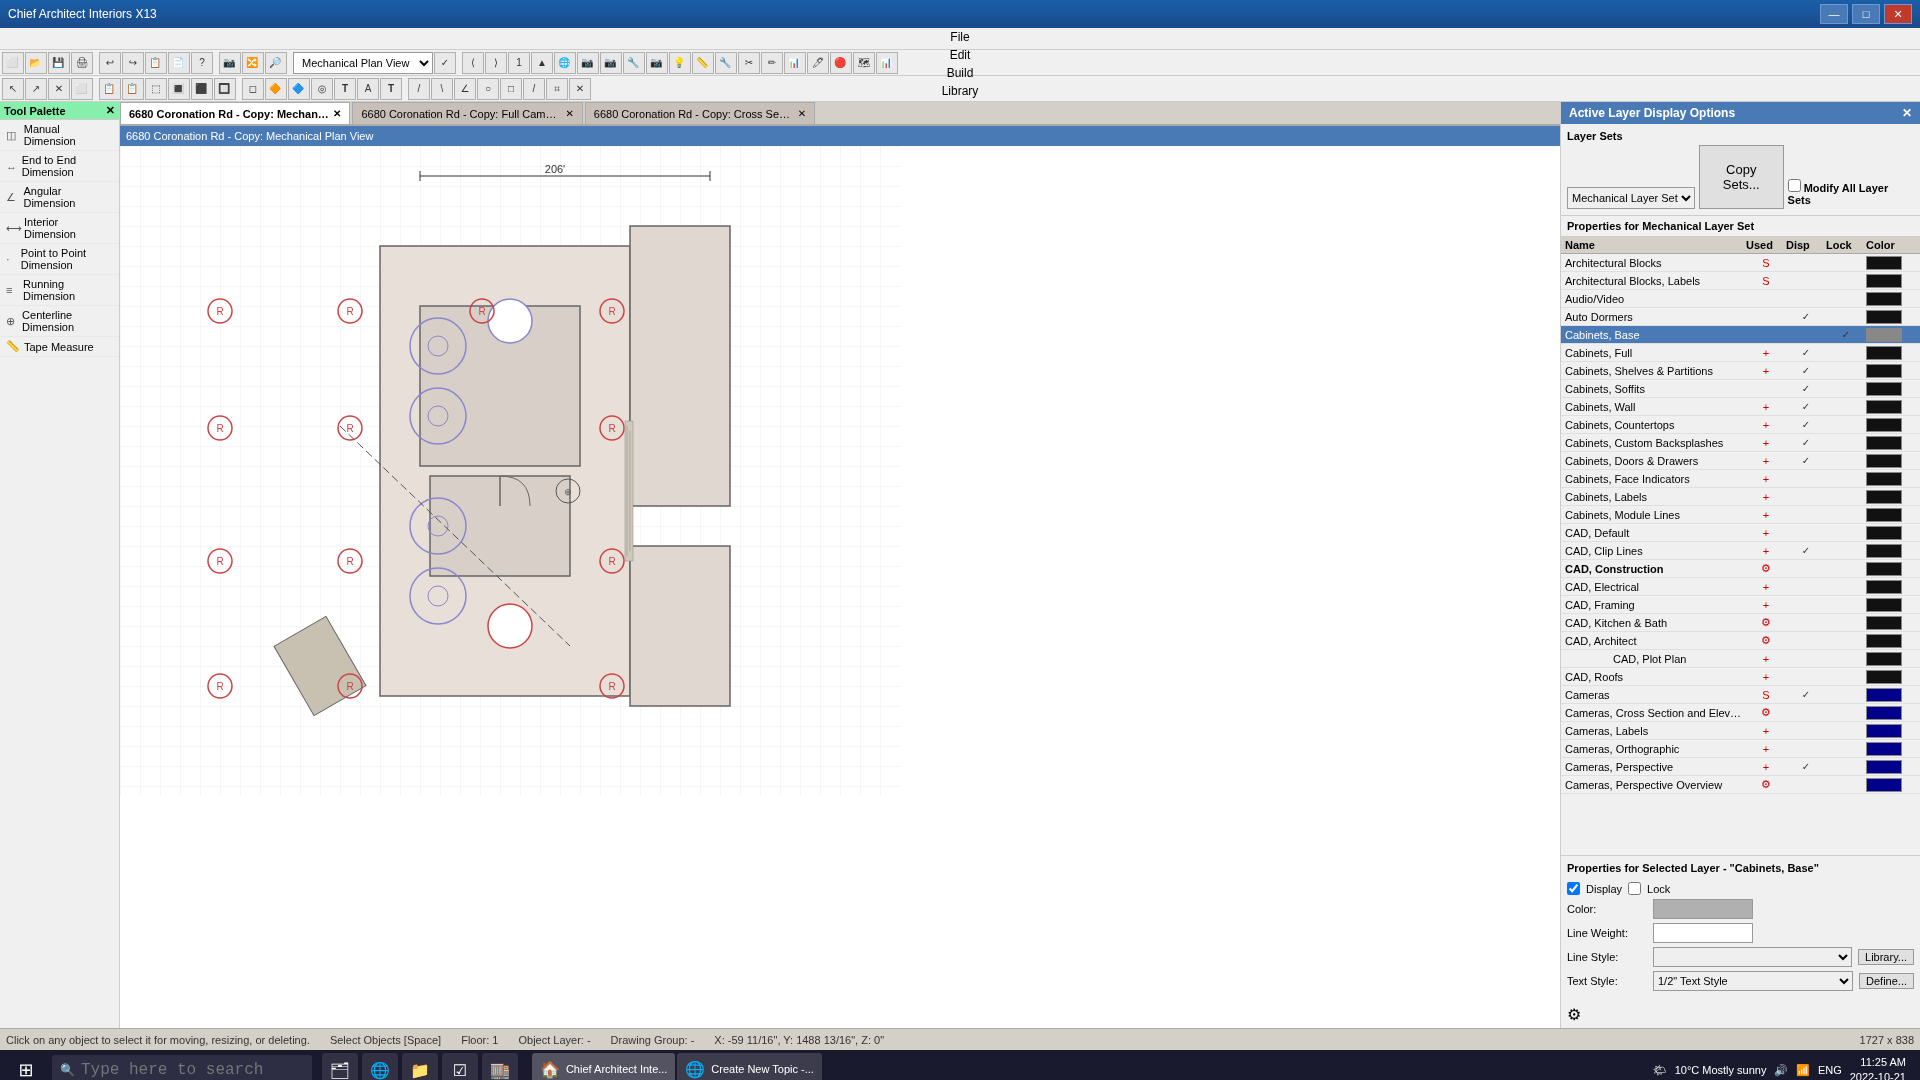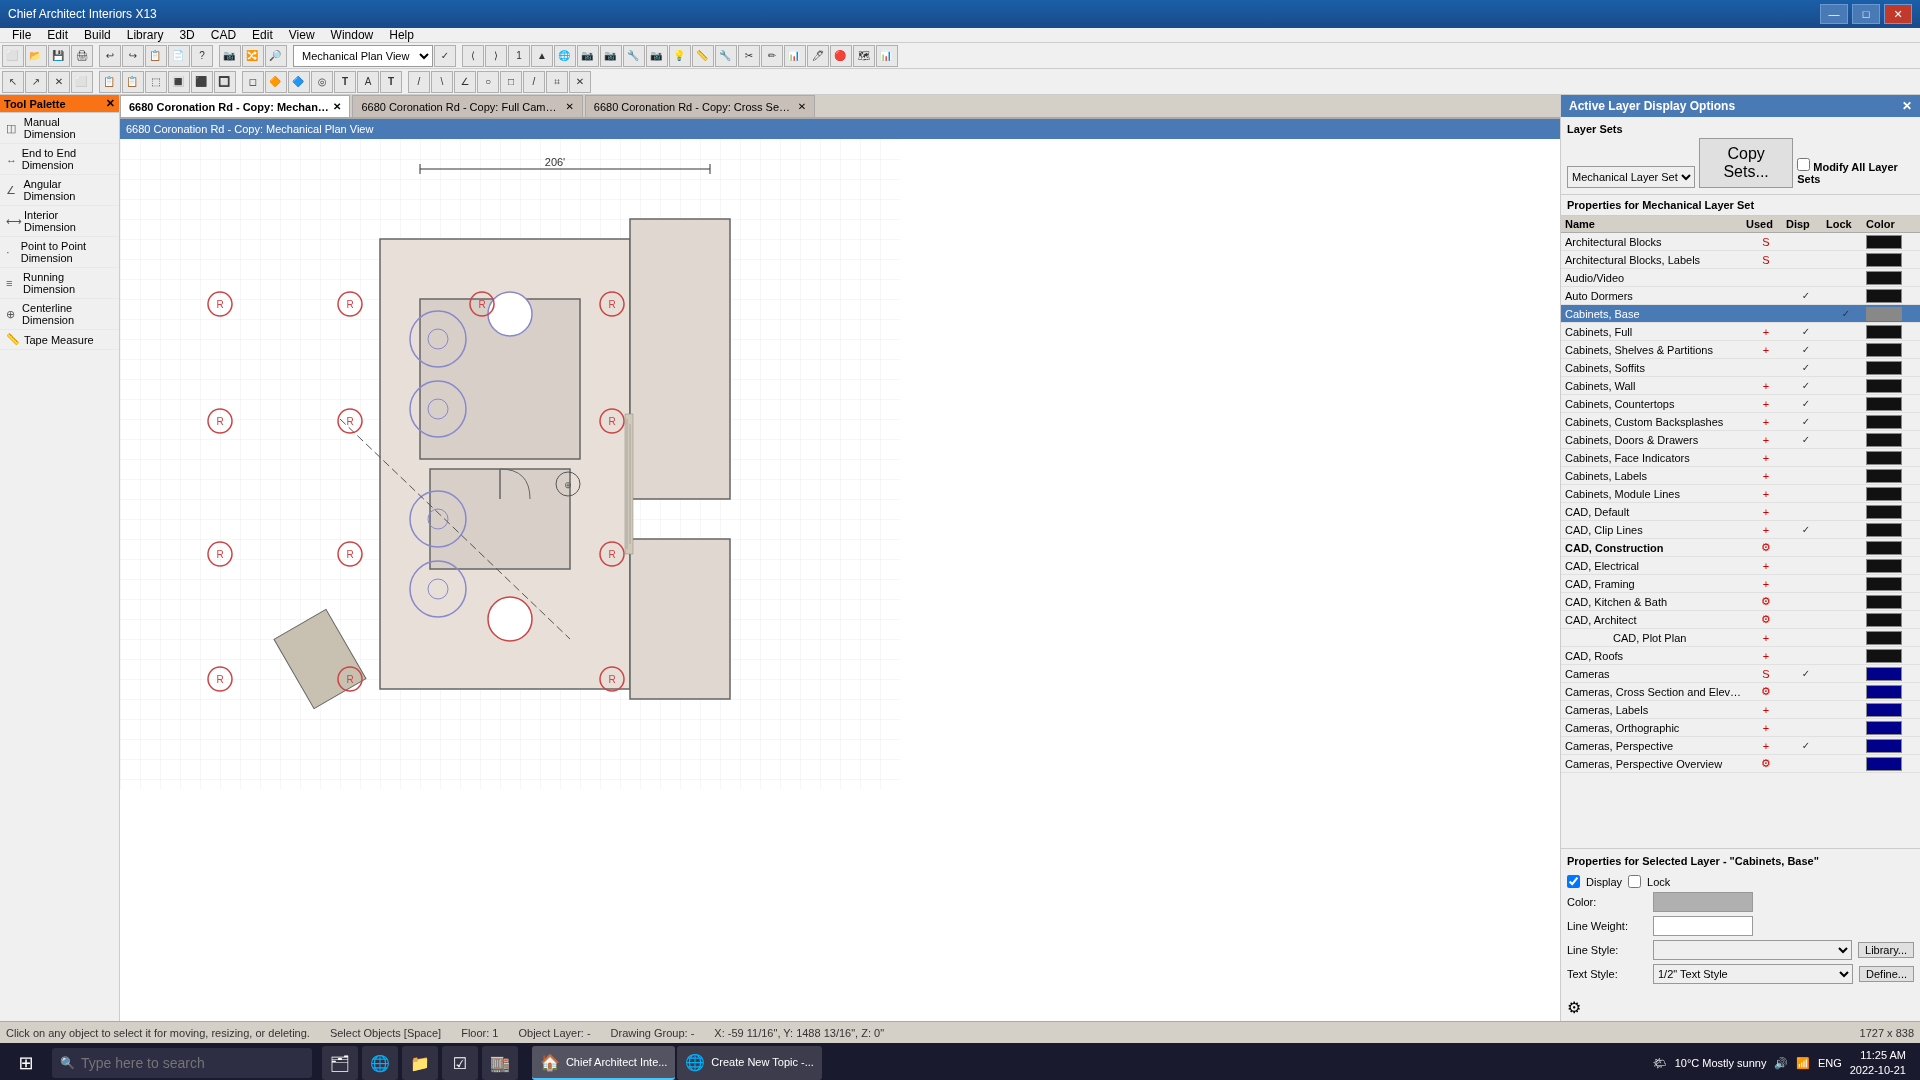--- a/index.html
+++ b/index.html
@@ -21,26 +21,27 @@
       background: #4a7ab5;
       border: 1px solid #6a9ad5;
       color: white;
       font-size: 11px;
       cursor: pointer;
       display: flex; align-items: center; justify-content: center;
     }
 
     
     #menu-bar {
-      height: 15px;
+      height: 22px;
       background: #f0f0f0;
       display: flex;
       align-items: center;
       border-bottom: 1px solid #ccc;
       padding: 0 4px;
+      flex-direction: column;
     }
     .menu-item {
       padding: 2px 8px;
       cursor: pointer;
       font-size: 12px;
     }
 
     
     .toolbar {
       height: 26px;
@@ -76,21 +77,21 @@
     }
 
     
     #tool-palette {
       width: 120px;
       background: #f0f0f0;
       border-right: 1px solid #ccc;
       overflow-y: auto;
     }
     #tool-palette-header {
-      background: #f97316;
+      background: #86efac;
       padding: 2px 4px;
       font-size: 11px;
       font-weight: bold;
       border-bottom: 1px solid #ccc;
       display: flex;
       justify-content: space-between;
       align-items: center;
     }
     .palette-item {
       padding: 3px 6px;
@@ -180,21 +181,21 @@
     #layer-sets-section label { font-size: 11px; font-weight: bold; margin-bottom: 3px; display: block; }
     .layer-sets-row {
       display: flex;
       gap: 4px;
       align-items: flex-end;
     }
     .layer-sets-row select {
       flex: 1; height: 22px; font-size: 11px; border: 1px solid #999;
     }
     .layer-sets-row .btn-copy {
-      padding: 6px 6px; font-size: 16px; background: #e0e0e0; border: 1px solid #999; cursor: pointer;
+      padding: 16px 6px; font-size: 13px; background: #e0e0e0; border: 1px solid #999; cursor: pointer;
     }
     .layer-sets-row .chk-modify { font-size: 11px; }
     #properties-section {
       padding: 4px 6px;
       border-bottom: 1px solid #ccc;
       font-size: 11px;
       font-weight: bold;
     }
     #name-filter-row {
       display: flex; align-items: center; gap: 4px; padding: 3px 6px; border-bottom: 1px solid #ccc;
@@ -282,23 +283,24 @@
       border-radius: 3px;
       padding: 2px 8px;
       width: 260px;
       height: 30px;
       gap: 6px;
     }
     #search-bar input {
       background: transparent;
       border: none;
       color: #ec4899;
-      font-size: 14px;
+      font-size: 16px;
       outline: none;
       flex: 1;
+      font-family: Liberation Mono, monospace;
     }
     .taskbar-apps { display: flex; gap: 4px; margin-left: 4px; }
     .taskbar-app {
       width: 36px; height: 34px;
       background: rgba(255,255,255,0.1);
       border-radius: 3px;
       display: flex; align-items: center; justify-content: center;
       cursor: pointer;
       color: white;
       font-size: 16px;

